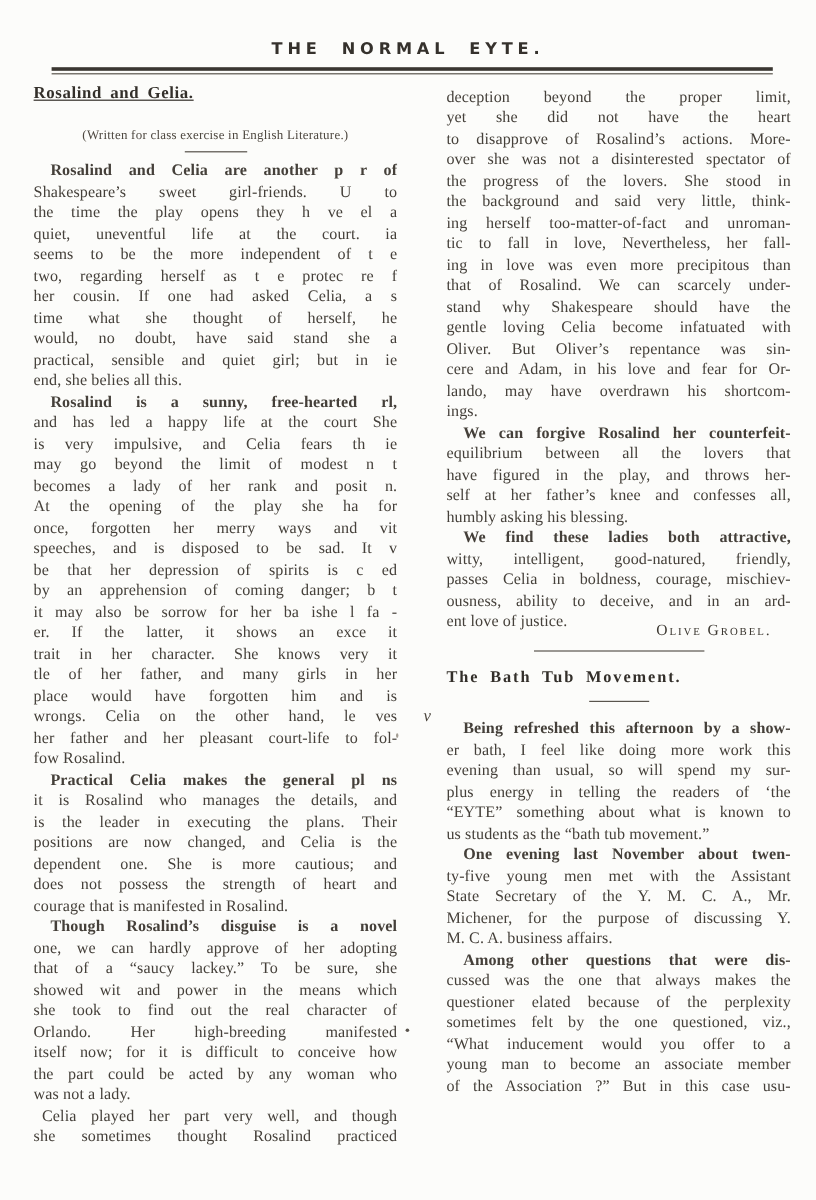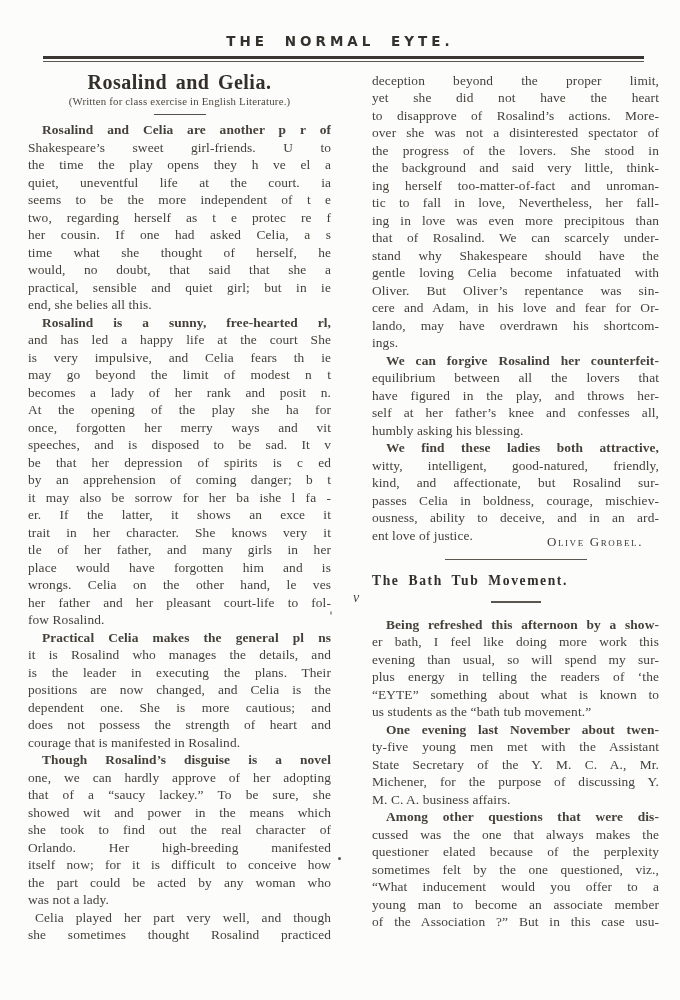--- a/index.html
+++ b/index.html
@@ -27,34 +27,34 @@
     position: absolute; top: 56px; left: 43px; width: 601px; height: 2px;
     border-top: 3px solid #3a3631;
     border-bottom: 1.4px solid #5a554e;
   }
 
   .col { position: absolute; top: 66px; }
   .col-left  { left: 28px;  width: 303px; }
   .col-right { left: 372px; width: 287px; }
 
   .art-title {
-    text-align: center;
     font-weight: bold;
-    font-size: 20px;
+    font-size: 14px;
     letter-spacing: 0.5px;
     word-spacing: 3px;
     color: #332f2a;
     margin-top: 5px;
+    text-decoration: underline;
   }
   .art-sub {
     text-align: center;
     font-size: 10.8px;
     letter-spacing: 0.2px;
     color: #4d473f;
-    margin-top: 1px;
+    margin-top: 20px;
   }
   .title-rule { width: 52px; height: 1.4px; background: #55504a; margin: 7px auto 0; }
 
   .lines { margin-top: 6px; }
   .line {
     height: 17.5px; line-height: 17.5px;
     font-size: 13.4px;
     letter-spacing: 0.1px;
     text-align: justify;
     text-align-last: justify;
@@ -123,21 +123,21 @@
     <div class="title-rule"></div>
     <div class="lines">
         <div class="line ind">Rosalind and Celia are another p r of</div>
         <div class="line">Shakespeare’s sweet girl-friends. U to</div>
         <div class="line">the time the play opens they h ve el a</div>
         <div class="line">quiet, uneventful life at the court. ia</div>
         <div class="line">seems to be the more independent of t e</div>
         <div class="line">two, regarding herself as t e protec re f</div>
         <div class="line">her cousin. If one had asked Celia, a s</div>
         <div class="line">time what she thought of herself, he</div>
-        <div class="line">would, no doubt, that said that she a</div>
+        <div class="line">would, no doubt, have said stand she a</div>
         <div class="line">practical, sensible and quiet girl; but in ie</div>
         <div class="line end">end, she belies all this.</div>
         <div class="line ind">Rosalind is a sunny, free-hearted rl,</div>
         <div class="line">and has led a happy life at the court She</div>
         <div class="line">is very impulsive, and Celia fears th ie</div>
         <div class="line">may go beyond the limit of modest n t</div>
         <div class="line">becomes a lady of her rank and posit n.</div>
         <div class="line">At the opening of the play she ha for</div>
         <div class="line">once, forgotten her merry ways and vit</div>
         <div class="line">speeches, and is disposed to be sad. It v</div>
@@ -190,21 +190,20 @@
         <div class="line">cere and Adam, in his love and fear for Or-</div>
         <div class="line">lando, may have overdrawn his shortcom-</div>
         <div class="line end">ings.</div>
         <div class="line ind">We can forgive Rosalind her counterfeit-</div>
         <div class="line">equilibrium between all the lovers that</div>
         <div class="line">have figured in the play, and throws her-</div>
         <div class="line">self at her father’s knee and confesses all,</div>
         <div class="line end">humbly asking his blessing.</div>
         <div class="line ind">We find these ladies both attractive,</div>
         <div class="line">witty, intelligent, good-natured, friendly,</div>
-        <div class="line">kind, and affectionate, but Rosalind sur-</div>
         <div class="line">passes Celia in boldness, courage, mischiev-</div>
         <div class="line">ousness, ability to deceive, and in an ard-</div>
         <div class="line end">ent love of justice.</div>
       </div>
     <div class="signature">Olive Grobel.</div>
     <div class="divider-rule"></div>
     <div class="art2-title">The Bath Tub Movement.</div>
     <div class="art2-rule"></div>
     <div class="lines second">
         <div class="line ind">Being refreshed this afternoon by a show-</div>

